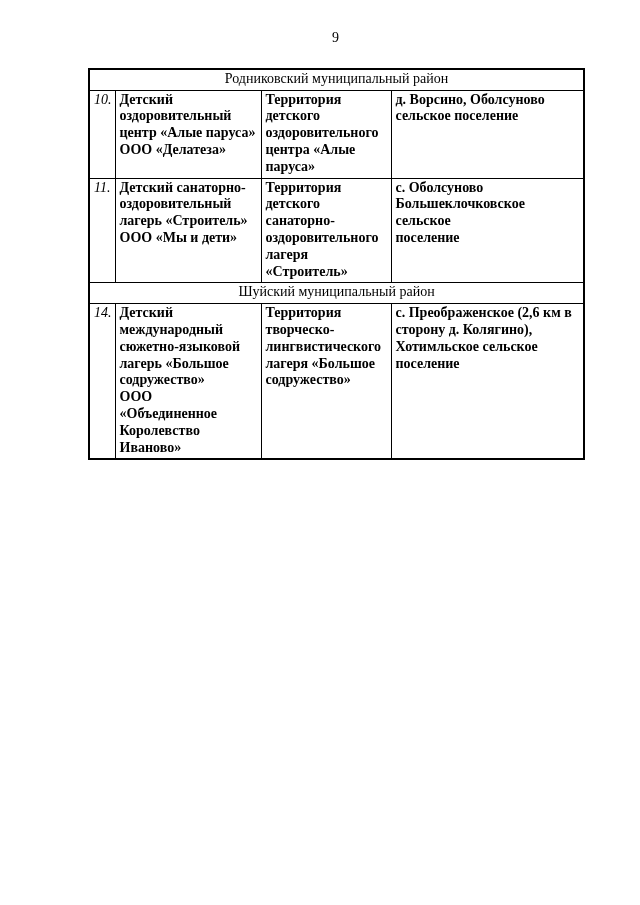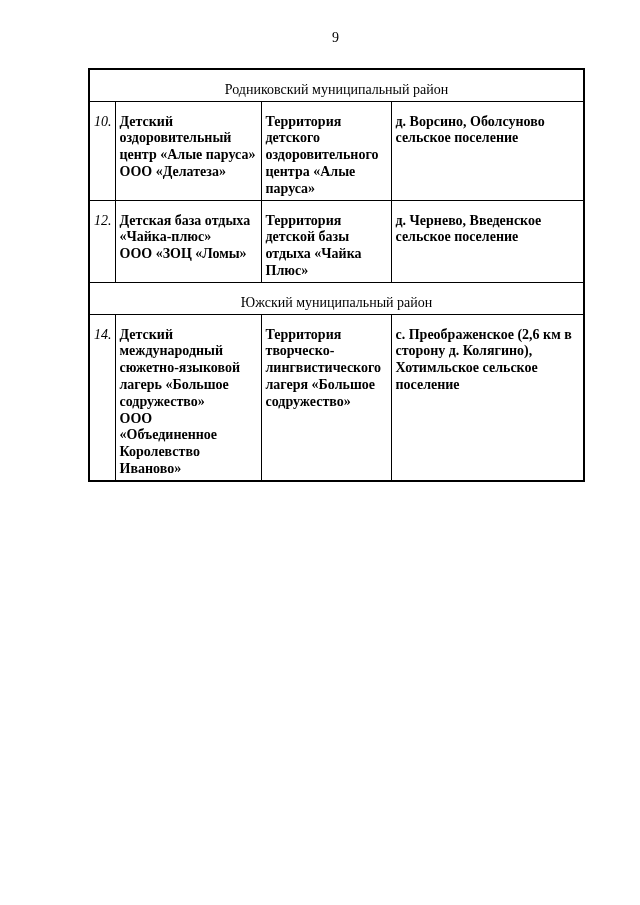--- a/index.html
+++ b/index.html
@@ -33,21 +33,21 @@
     width: 495px;
     border-collapse: collapse;
     table-layout: fixed;
     border: 2px solid #000000;
   }
   table.doc-table td {
     border: 1px solid #000000;
     vertical-align: top;
     font-size: 14px;
     line-height: 1.2;
-    padding: 12px 4px 2px 4px;
+    padding: 1px 4px 2px 4px;
     overflow: hidden;
   }
   col.c-num  { width: 26px; }
   col.c-name { width: 146px; }
   col.c-terr { width: 130px; }
   col.c-loc  { width: 193px; }
   td.section-cell {
     text-align: center;
     padding: 1px 2px;
   }
@@ -87,37 +87,41 @@
 ООО «Делатеза»</td>
         <td class="text-cell">Территория
 детского
 оздоровительного
 центра «Алые
 паруса»</td>
         <td class="text-cell">д. Ворсино, Оболсуново
 сельское поселение</td>
       </tr>
 
-
       <tr>
-        <td class="num-cell">12.</td>
-        <td class="text-cell">Детская база отдыха
-«Чайка-плюс»
-ООО «ЗОЦ «Ломы»</td>
+        <td class="num-cell">11.</td>
+        <td class="text-cell">Детский санаторно-
+оздоровительный
+лагерь «Строитель»
+ООО «Мы и дети»</td>
         <td class="text-cell">Территория
-детской базы
-отдыха «Чайка
-Плюс»</td>
-        <td class="text-cell">д. Чернево, Введенское
-сельское поселение</td>
+детского
+санаторно-
+оздоровительного
+лагеря
+«Строитель»</td>
+        <td class="text-cell">с. Оболсуново
+Большеклочковское сельское
+поселение</td>
       </tr>
 
       <tr>
-        <td colspan="4" class="section-cell">Южский муниципальный район</td>
+        <td colspan="4" class="section-cell">Шуйский муниципальный район</td>
       </tr>
+
       <tr>
         <td class="num-cell">14.</td>
         <td class="text-cell">Детский
 международный
 сюжетно-языковой
 лагерь «Большое
 содружество»
 ООО
 «Объединенное
 Королевство

